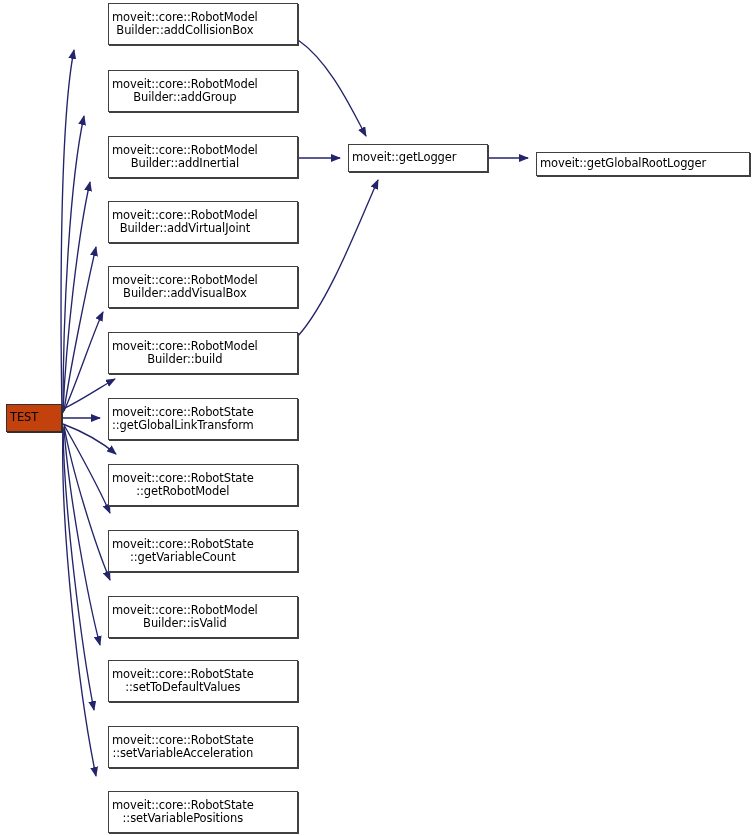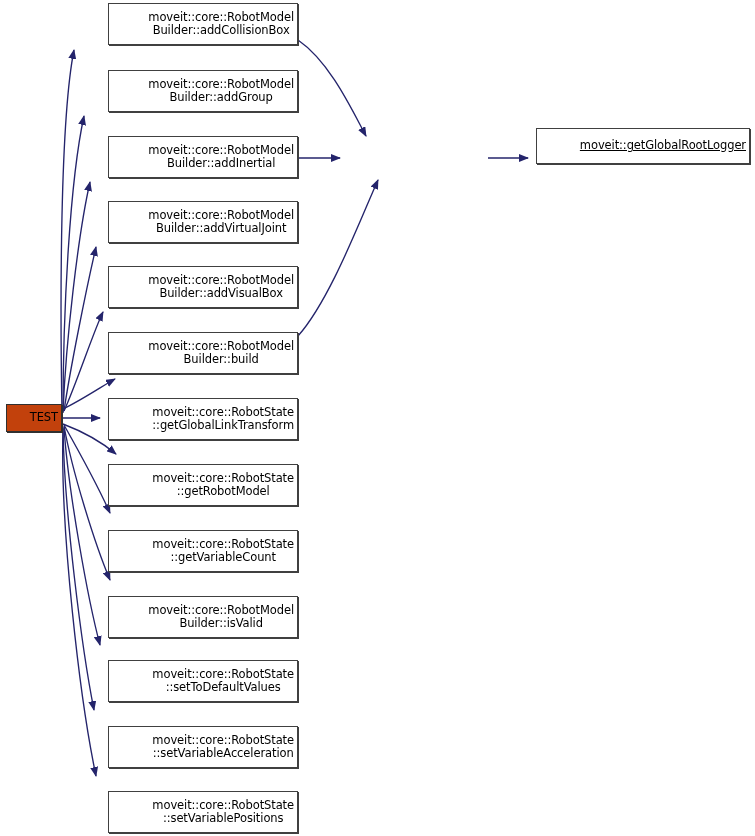--- a/index.html
+++ b/index.html
@@ -10,21 +10,21 @@
     font-family:"DejaVu Sans", sans-serif;
     overflow:hidden;
   }
   svg.edges{position:absolute;left:0;top:0;width:755px;height:836px;}
   .node{
     position:absolute;
     box-sizing:border-box;
     background:#ffffff;
     border:1px solid #404040;
     box-shadow:1px 1px 0 0 #404040;
-    display:flex;align-items:center;justify-content:flex-end;
+    display:flex;align-items:center;justify-content:flex-start;
     text-align:center;
     font-size:11.5px;
     line-height:13.5px;
     color:#000000;
     letter-spacing:-0.1px;
     z-index:5;
   }
   .node.root{
     background:#c2410c;
     border:1px solid #303030;
@@ -118,18 +118,21 @@
   </div>
   <div class="node" style="left:108px;top:726px;width:190px;height:42px;">
     <span class="lbl">moveit::core::RobotState
 ::setVariableAcceleration</span>
   </div>
   <div class="node" style="left:108px;top:791px;width:190px;height:42px;">
     <span class="lbl">moveit::core::RobotState
 ::setVariablePositions</span>
   </div>
 
+  <div class="node" style="left:348px;top:144px;width:140px;height:28px;">
+    <span class="lbl">moveit::getLogger</span>
+  </div>
 
-  <div class="node" style="left:536px;top:128px;width:214px;height:36px;text-decoration:underline;">
+  <div class="node" style="left:536px;top:152px;width:214px;height:24px;">
     <span class="lbl">moveit::getGlobalRootLogger</span>
   </div>
 
 </div>
 
 </body></html>

